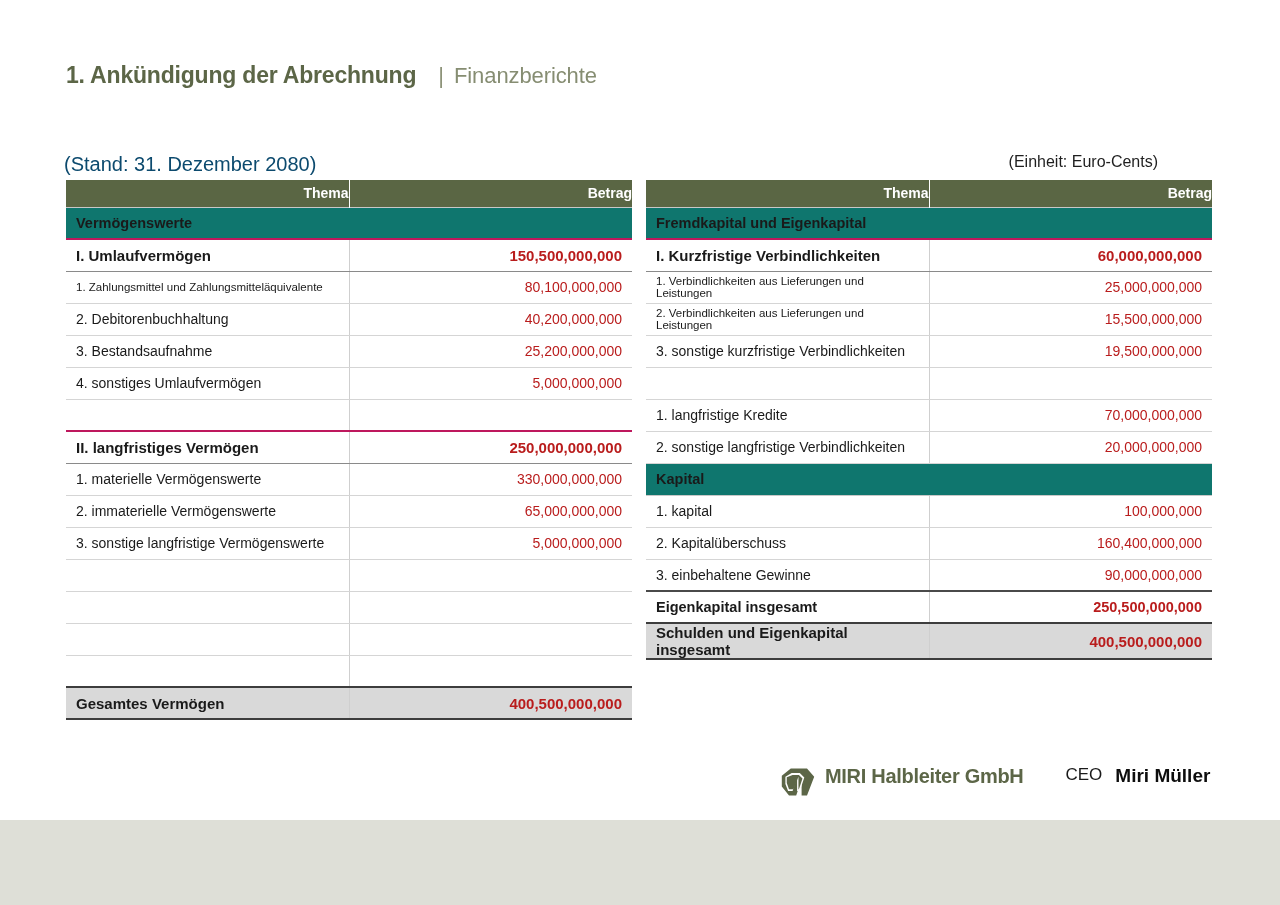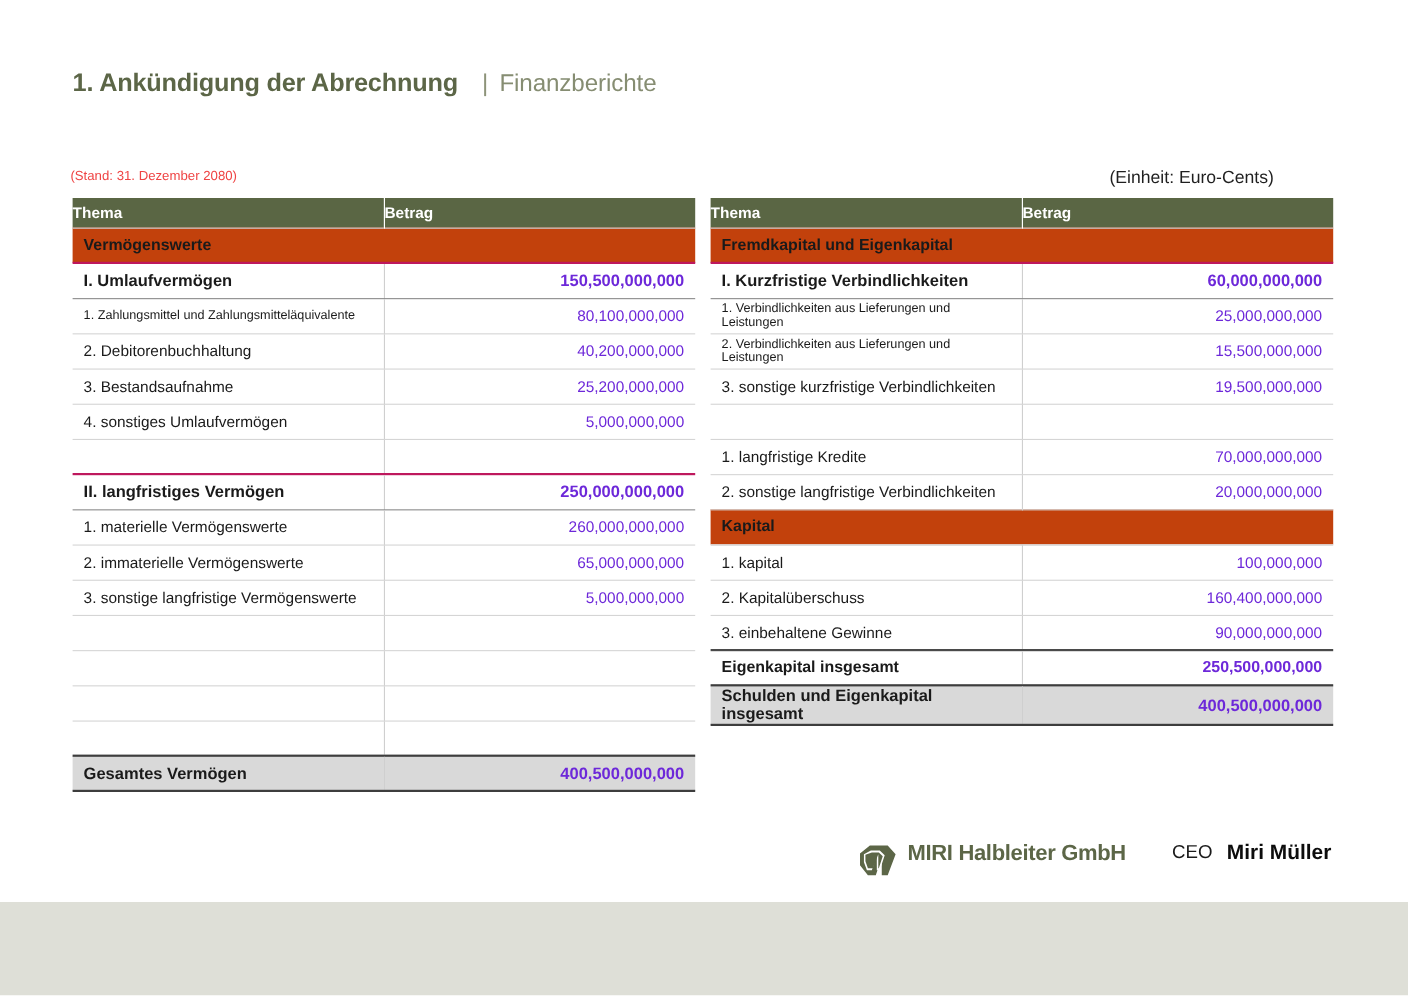--- a/index.html
+++ b/index.html
@@ -24,56 +24,56 @@
   .title-sep {
     font-size: 22px; color: #8d9379; margin: 0 10px 0 22px; font-weight: 400;
   }
   .title-sub {
     font-size: 22px; color: #868d72; font-weight: 400; letter-spacing: -0.1px;
   }
 
   
   .meta-left {
     position: absolute; left: 64px; top: 153px;
-    font-size: 12px; color: #ef4444;
+    font-size: 20px; color: #0c4a6e;
   }
   .meta-right {
     position: absolute; right: 66px; top: 153px;
     font-size: 16px; color: #1f1f1f;
   }
 
   
   .tables { position: absolute; top: 180px; left: 0; width: 1280px; }
   .tbl-wrap { position: absolute; top: 0; }
   .tbl-wrap.left  { left: 66px;  width: 566px; }
   .tbl-wrap.right { left: 646px; width: 566px; }
 
   table.bs { width: 100%; border-collapse: collapse; table-layout: fixed; }
   table.bs col.c1 { width: 283px; }
   table.bs col.c2 { width: 283px; }
 
   table.bs th {
     background: #5a6644; color: #ffffff;
-    font-size: 14px; font-weight: bold; text-align: left;
+    font-size: 14px; font-weight: bold; text-align: right;
     height: 27px; padding: 0; vertical-align: middle;
     border: none;
   }
   table.bs th.th-left { border-right: 1px solid #ffffff; }
 
   table.bs td {
     font-size: 14px; height: 32px; padding: 0 10px;
     vertical-align: middle; border-bottom: 1px solid #d5d5d5;
     background: #ffffff;
   }
   td.lbl { text-align: left; color: #1a1a1a; border-right: 1px solid #cfcfcf; }
-  td.amt { text-align: right; color: #6d28d9; }
+  td.amt { text-align: right; color: #b91c1c; }
 
   
   tr.section td {
-    background: #c2410c; font-weight: bold; font-size: 14.5px;
+    background: #0f766e; font-weight: bold; font-size: 14.5px;
     border-bottom: 1px solid #c8c8c8; border-right: none;
     border-top: 1px solid #c8c8c8;
   }
   
   tr.head td {
     font-weight: bold; font-size: 15px;
     border-top: 2px solid #be185d; border-bottom: 1px solid #8a8a8a;
   }
   
   tr.subtotal td {
@@ -170,21 +170,21 @@
             <tr class="spacer">
               <td class="lbl"></td>
               <td class="amt"></td>
             </tr>
             <tr class="head">
               <td class="lbl">II. langfristiges Vermögen</td>
               <td class="amt">250,000,000,000</td>
             </tr>
             <tr class="item">
               <td class="lbl">1. materielle Vermögenswerte</td>
-              <td class="amt">260,000,000,000</td>
+              <td class="amt">330,000,000,000</td>
             </tr>
             <tr class="item">
               <td class="lbl">2. immaterielle Vermögenswerte</td>
               <td class="amt">65,000,000,000</td>
             </tr>
             <tr class="item">
               <td class="lbl">3. sonstige langfristige Vermögenswerte</td>
               <td class="amt">5,000,000,000</td>
             </tr>
             <tr class="spacer">

